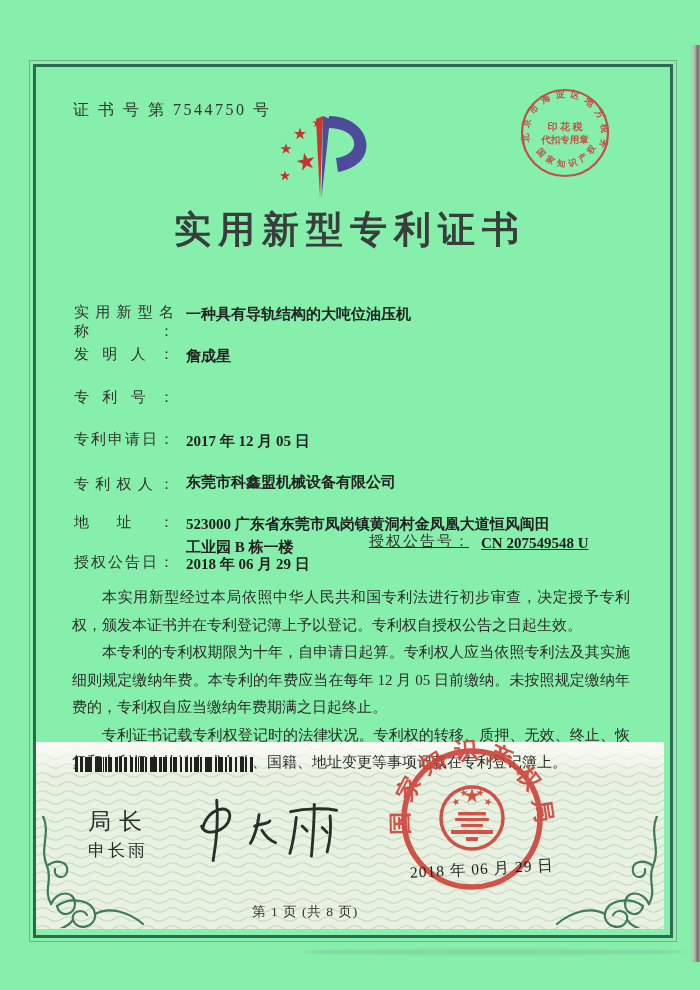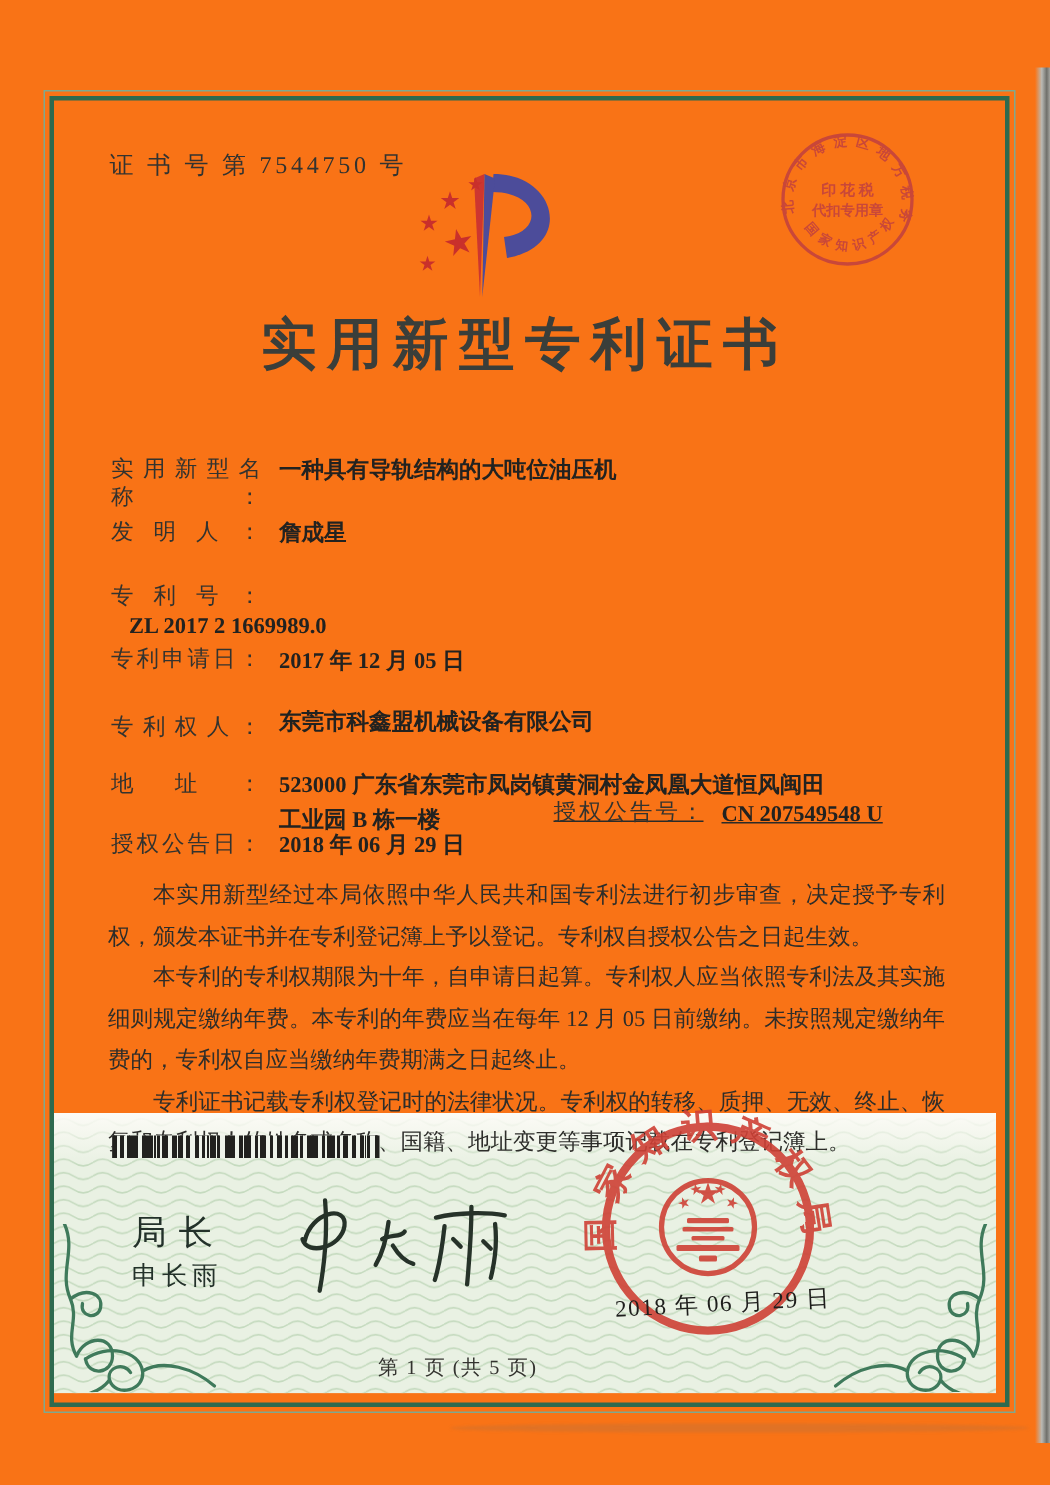--- a/index.html
+++ b/index.html
@@ -3,21 +3,21 @@
 <meta charset="utf-8">
 <style>
   html,body{margin:0;padding:0;}
   body{
     width:700px;height:990px;overflow:hidden;
     background:#f1efe9;
     font-family:"Liberation Serif","DejaVu Serif",serif;
     color:#2b2b28;
     position:relative;
   }
-  .scan{position:absolute;inset:0;background:#f97316;}
+  .scan{position:absolute;inset:0;background:#86efac;}
   
   .edge-right{position:absolute;top:45px;bottom:28px;right:0;width:10px;
     background:linear-gradient(90deg,rgba(0,0,0,0),#b9b9b4 45%,#70706b 78%,#a3a39e);}
   .edge-bottom{position:absolute;left:300px;right:14px;top:949px;height:6px;border-radius:50%;
     background:rgba(110,110,105,.18);filter:blur(1px);}
   
   .frame{position:absolute;left:33px;top:64px;width:634px;height:868px;
     border:3px solid #2e6a4f;}
   .frame::before{content:"";position:absolute;inset:-7px;border:1.5px solid #7fa98f;}
   
@@ -151,21 +151,20 @@
     <div class="f-row row-name">
       <span class="f-label">实用新型名称：</span>
       <span class="f-value">一种具有导轨结构的大吨位油压机</span>
     </div>
     <div class="f-row row-inventor">
       <span class="f-label">发明人：</span>
       <span class="f-value">詹成星</span>
     </div>
     <div class="f-row row-patno">
       <span class="f-label">专利号：</span>
-      <span class="f-value">ZL 2017 2 1669989.0</span>
     </div>
     <div class="f-row row-filing">
       <span class="f-label">专利申请日：</span>
       <span class="f-value">2017 年 12 月 05 日</span>
     </div>
     <div class="f-row row-patentee">
       <span class="f-label">专利权人：</span>
       <span class="f-value">东莞市科鑫盟机械设备有限公司</span>
     </div>
     <div class="f-row row-address">
@@ -229,17 +228,17 @@
         <rect x="68" y="84" width="34" height="3" rx="1"></rect>
         <rect x="74" y="90" width="22" height="3" rx="1"></rect>
         <rect x="64" y="96" width="42" height="4" rx="1"></rect>
         <rect x="79" y="103" width="12" height="4" rx="1"></rect>
       </g>
     </g>
   </svg>
 
   <div class="seal-date">2018 年 06 月 29 日</div>
 
-  <div class="page-info">第 1 页 (共 5 页)</div>
+  <div class="page-info">第 1 页 (共 8 页)</div>
 
   <div class="edge-right"></div>
   <div class="edge-bottom"></div>
 </div>
 
 </body></html>

